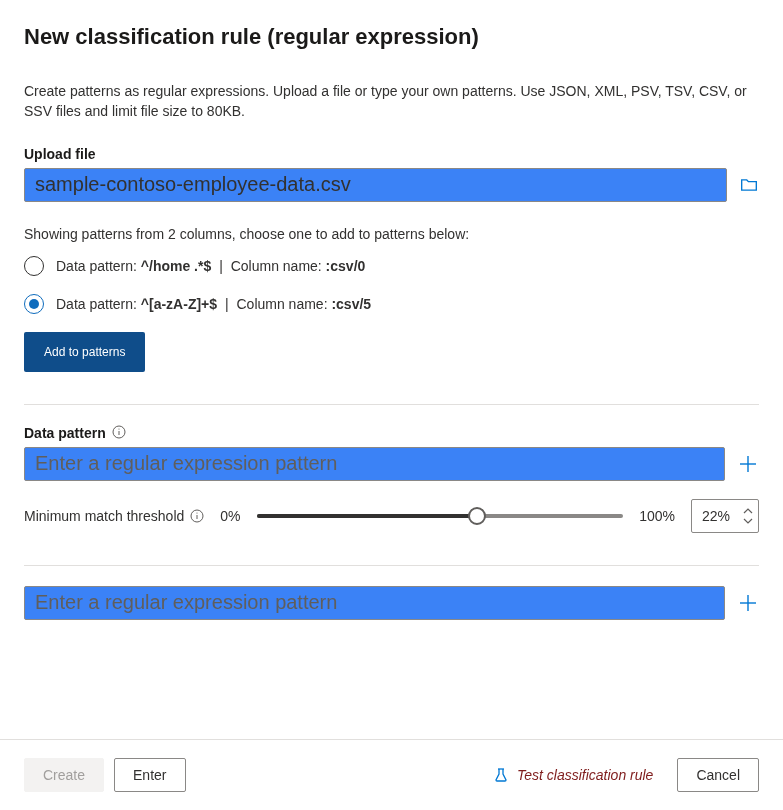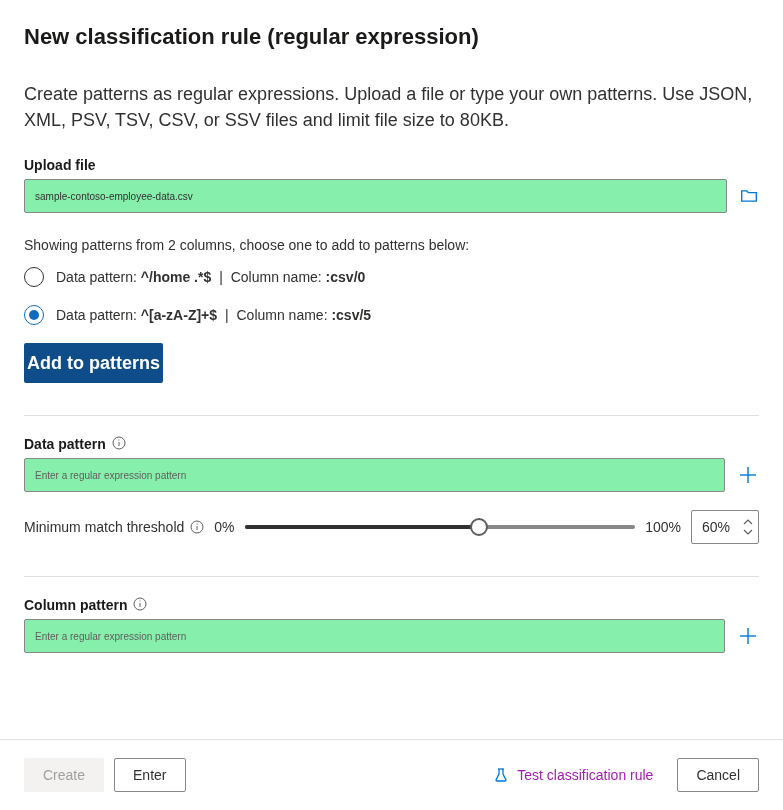--- a/index.html
+++ b/index.html
@@ -15,21 +15,21 @@
     .content {
       padding: 24px 24px 0 24px;
     }
     .page-title {
       font-size: 22px;
       font-weight: 600;
       color: #1b1a19;
       margin-bottom: 16px;
     }
     .description {
-      font-size: 18px;
+      font-size: 14px;
       color: #323130;
       line-height: 1.45;
       margin-bottom: 24px;
       margin-top: 31px;
     }
     .field-label {
       font-size: 14px;
       font-weight: 600;
       color: #1b1a19;
       margin-bottom: 6px;
@@ -49,23 +49,23 @@
       align-items: center;
       gap: 12px;
       margin-bottom: 24px;
     }
     .text-input {
       flex: 1;
       height: 34px;
       border: 1px solid #8a8886;
       border-radius: 2px;
       padding: 0 10px;
-      font-size: 10px;
-      color: #323130;
-      background: #86efac;
+      font-size: 20px;
+      color: #323130;
+      background: #3b82f6;
     }
     .text-input::placeholder { color: #605e5c; }
     .folder-btn {
       width: 20px;
       height: 20px;
       display: flex;
       align-items: center;
       justify-content: center;
       cursor: pointer;
       color: #0078d4;
@@ -108,23 +108,23 @@
     .radio-label .prefix { font-weight: 400; }
     .radio-label .pattern { font-weight: 600; }
     .radio-label .sep { font-weight: 400; padding: 0 4px;}
     .radio-label .col-prefix { font-weight: 400; }
     .radio-label .col-name { font-weight: 600; }
     .primary-btn {
       background: #0f4d8a;
       color: #fff;
       border: none;
       height: 40px;
-      padding: 0 3px;
-      font-size: 18px;
-      font-weight: 700;
+      padding: 0 20px;
+      font-size: 12px;
+      font-weight: 400;
       border-radius: 2px;
       cursor: pointer;
     }
     .section-divider {
       border: none;
       border-top: 1px solid #e1dfdd;
       margin: 32px 0 20px 0;
     }
     .pattern-section {
       margin-bottom: 8px;
@@ -143,21 +143,21 @@
       justify-content: center;
       cursor: pointer;
       color: #0078d4;
       font-size: 22px;
       font-weight: 400;
     }
     .add-btn svg { width: 18px; height: 18px; }
     .threshold-row {
       display: flex;
       align-items: center;
-      gap: 10px;
+      gap: 16px;
       margin-bottom: 8px;
       justify-content: flex-end;
     }
     .threshold-label {
       font-size: 14px;
       color: #323130;
       display: flex;
       align-items: center;
       gap: 6px;
     }
@@ -252,23 +252,24 @@
     }
     .btn.disabled {
       background: #f3f2f1;
       color: #a19f9d;
       border: 1px solid #f3f2f1;
       cursor: default;
     }
     .test-link {
       display: flex;
       gap: 8px;
-      color: #a21caf;
+      color: #7f1d1d;
       font-size: 14px;
       cursor: default;
+      font-style: italic;
     }
     .test-link svg { width: 16px; height: 16px; color: #0078d4; }
   </style>
 </head>
 <body>
 
 <div class="content">
   <h1 class="page-title">New classification rule (regular expression)</h1>
   <p class="description">Create patterns as regular expressions. Upload a file or type your own patterns. Use JSON, XML, PSV, TSV, CSV, or SSV files and limit file size to 80KB.</p>
 
@@ -341,50 +342,40 @@
       </div>
       <span class="threshold-min">0%</span>
       <div class="slider-wrap">
         <div class="slider-track">
           <div class="slider-fill" style="width:60%"></div>
           <div class="slider-thumb" style="left:60%"></div>
         </div>
       </div>
       <span class="threshold-max">100%</span>
       <div class="spinner">
-        <span class="spinner-value">60%</span>
+        <span class="spinner-value">22%</span>
         <div class="spinner-arrows">
           <div class="spinner-arrow">
             <svg viewBox="0 0 10 6" fill="none" stroke="currentColor" stroke-width="1.2">
                 <path d="M1 5 L5 1 L9 5"></path>
               </svg>
           </div>
           <div class="spinner-arrow">
             <svg viewBox="0 0 10 6" fill="none" stroke="currentColor" stroke-width="1.2">
                 <path d="M1 1 L5 5 L9 1"></path>
               </svg>
           </div>
         </div>
       </div>
     </div>
   </div>
 
   <hr class="section-divider">
 
   <div class="pattern-section">
-    <div class="field-label">
-      <span>Column pattern</span>
-      <span class="info-icon">
-        <svg viewBox="0 0 14 14" fill="none" stroke="#605e5c" stroke-width="1">
-            <circle cx="7" cy="7" r="6"></circle>
-            <line x1="7" y1="6" x2="7" y2="10"></line>
-            <circle cx="7" cy="4" r="0.6" fill="#605e5c" stroke="none"></circle>
-          </svg>
-      </span>
-    </div>
     <div class="pattern-input-row">
       <input type="text" class="text-input" placeholder="Enter a regular expression pattern" style="">
       <div class="add-btn">
         <svg viewBox="0 0 18 18" stroke="currentColor" stroke-width="1.4">
             <line x1="9" y1="1" x2="9" y2="17"></line>
             <line x1="1" y1="9" x2="17" y2="9"></line>
           </svg>
       </div>
     </div>
   </div>

